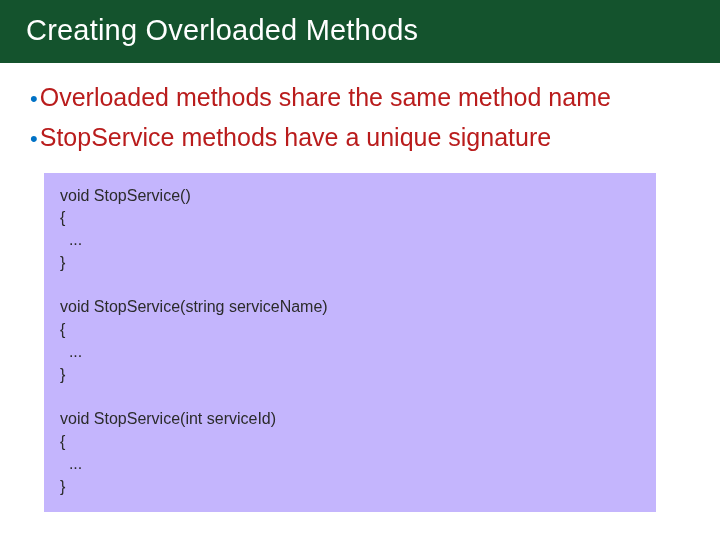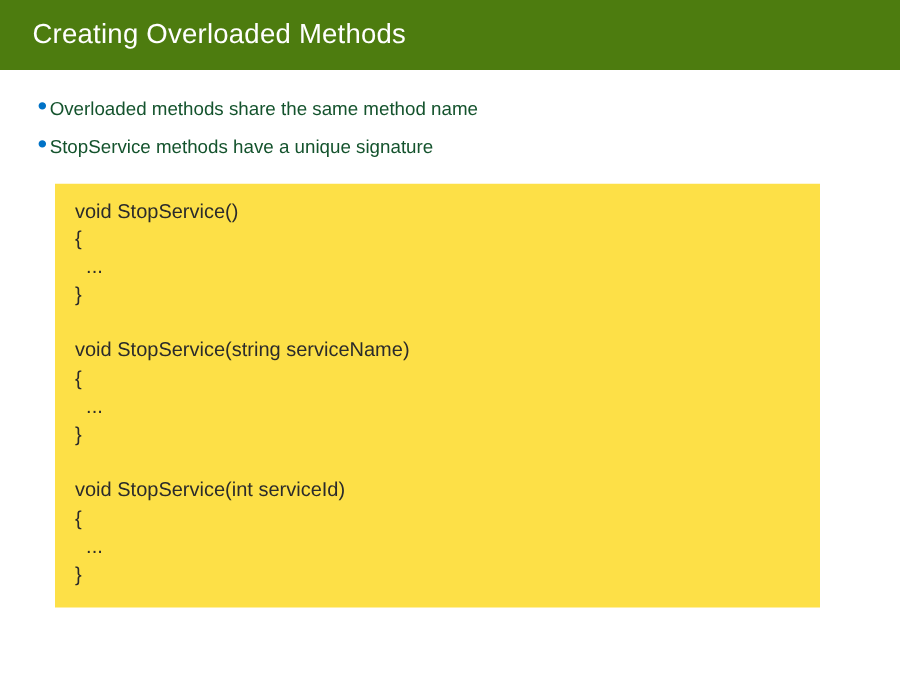--- a/index.html
+++ b/index.html
@@ -8,24 +8,24 @@
       box-sizing: border-box;
     }
     body {
       width: 720px;
       height: 540px;
       font-family: 'Segoe UI', 'Segoe UI Light', Tahoma, Geneva, sans-serif;
       background: #ffffff;
       overflow: hidden;
     }
     .header {
-      background: #4d7c0f;
+      background: #14532d;
       color: #ffffff;
       padding: 14px 26px 16px 26px;
-      font-size: 22px;
+      font-size: 29px;
       font-weight: 300;
       letter-spacing: 0.2px;
     }
     .content {
       padding: 18px 30px 0 30px;
     }
     .bullet-list {
       list-style: none;
     }
     .bullet-item {
@@ -34,27 +34,27 @@
       margin-bottom: 6px;
     }
     .bullet-marker {
       color: #0072c6;
       font-size: 22px;
       line-height: 1;
       margin-right: 2px;
       font-weight: 400;
     }
     .bullet-text {
-      color: #14532d;
-      font-size: 15px;
+      color: #b91c1c;
+      font-size: 25px;
       font-weight: 300;
       line-height: 1.35;
     }
     .code-block {
-      background: #fde047;
+      background: #c4b5fd;
       margin: 18px 0 0 14px;
       padding: 12px 16px 14px 16px;
       font-family: 'Segoe UI', Tahoma, sans-serif;
       color: #2b2b2b;
       font-size: 16px;
       line-height: 1.4;
       white-space: pre;
       width: 612px;
     }
   </style>

